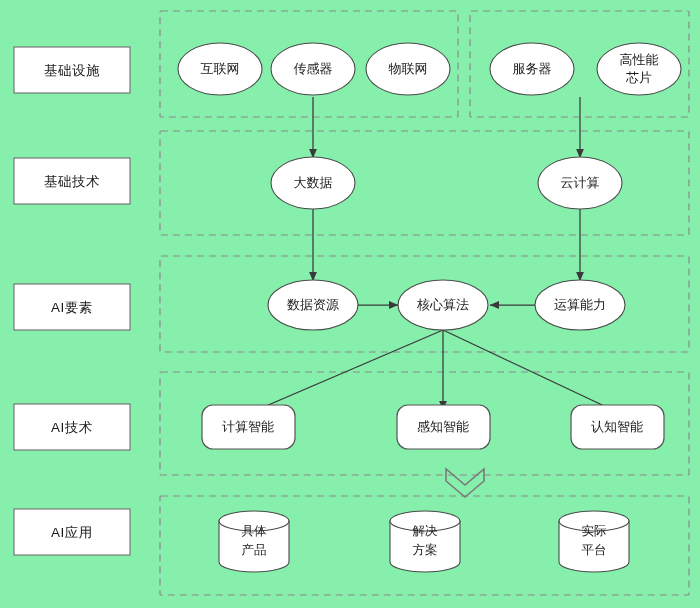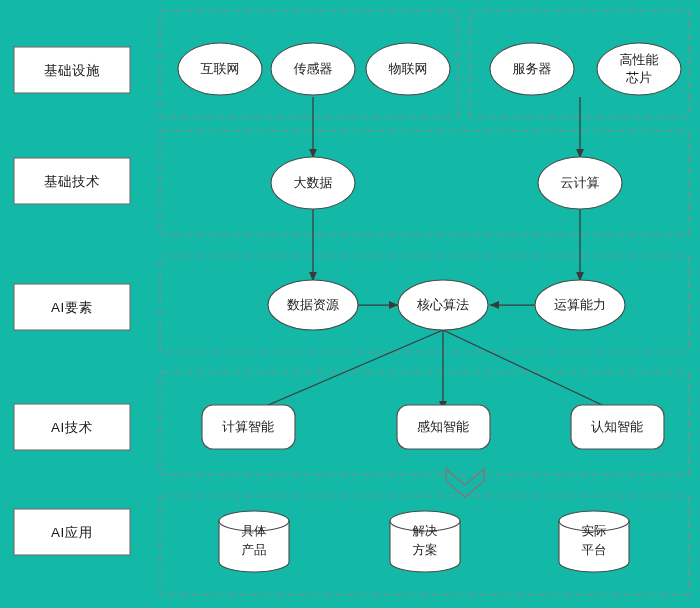--- a/index.html
+++ b/index.html
@@ -4,21 +4,21 @@
 <style>
   html,body{margin:0;padding:0;background:#ffffff;}
   body{
     font-family:"Liberation Sans","DejaVu Sans",sans-serif;
     color:#1a1a1a;
   }
   #stage{
     position:relative;
     width:700px;
     height:608px;
-    background:#14b8a6;
+    background:#86efac;
     overflow:hidden;
   }
   svg#diagram{
     position:absolute;
     left:0; top:0;
     width:700px;
     height:608px;
   }
   .lane-label-box{
     fill:#ffffff;

